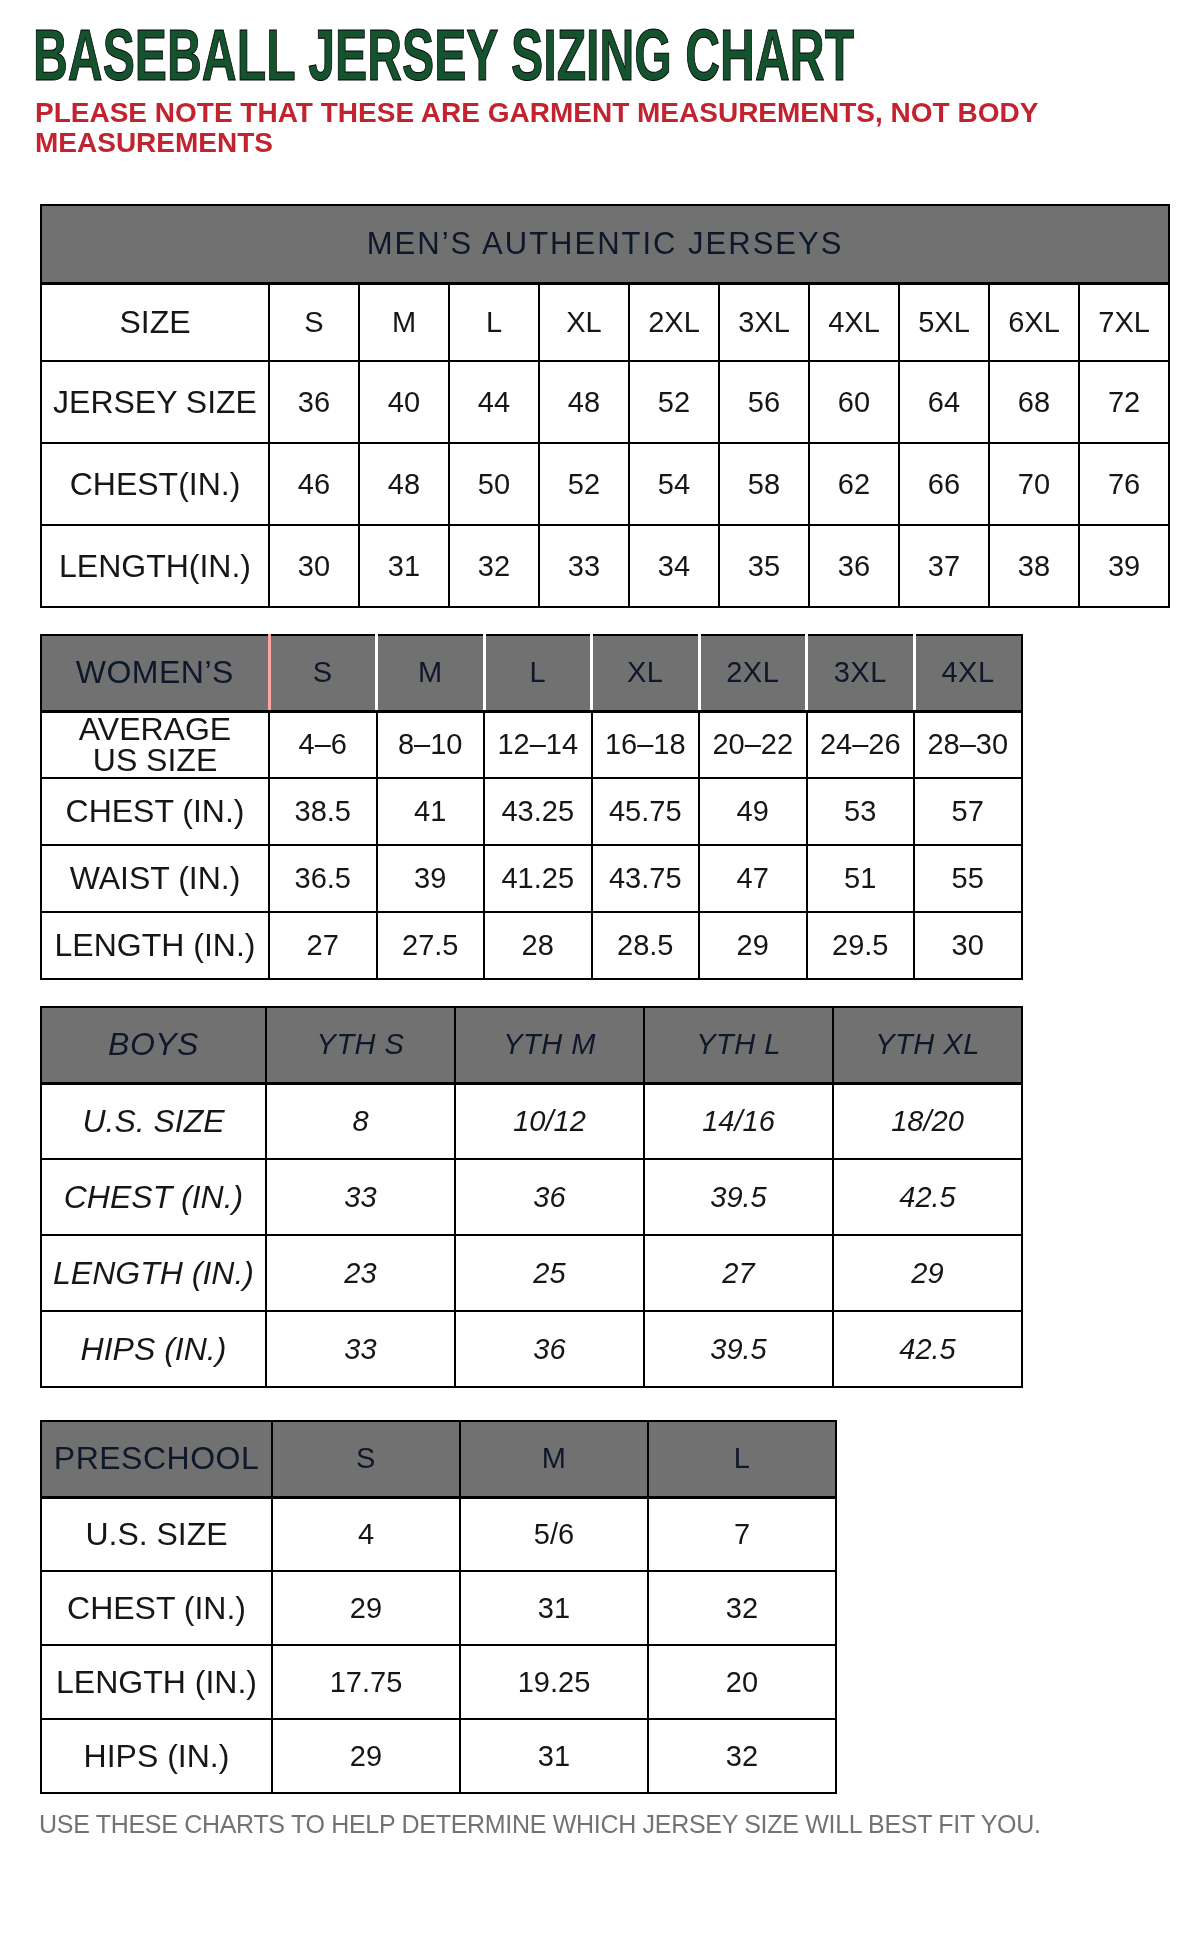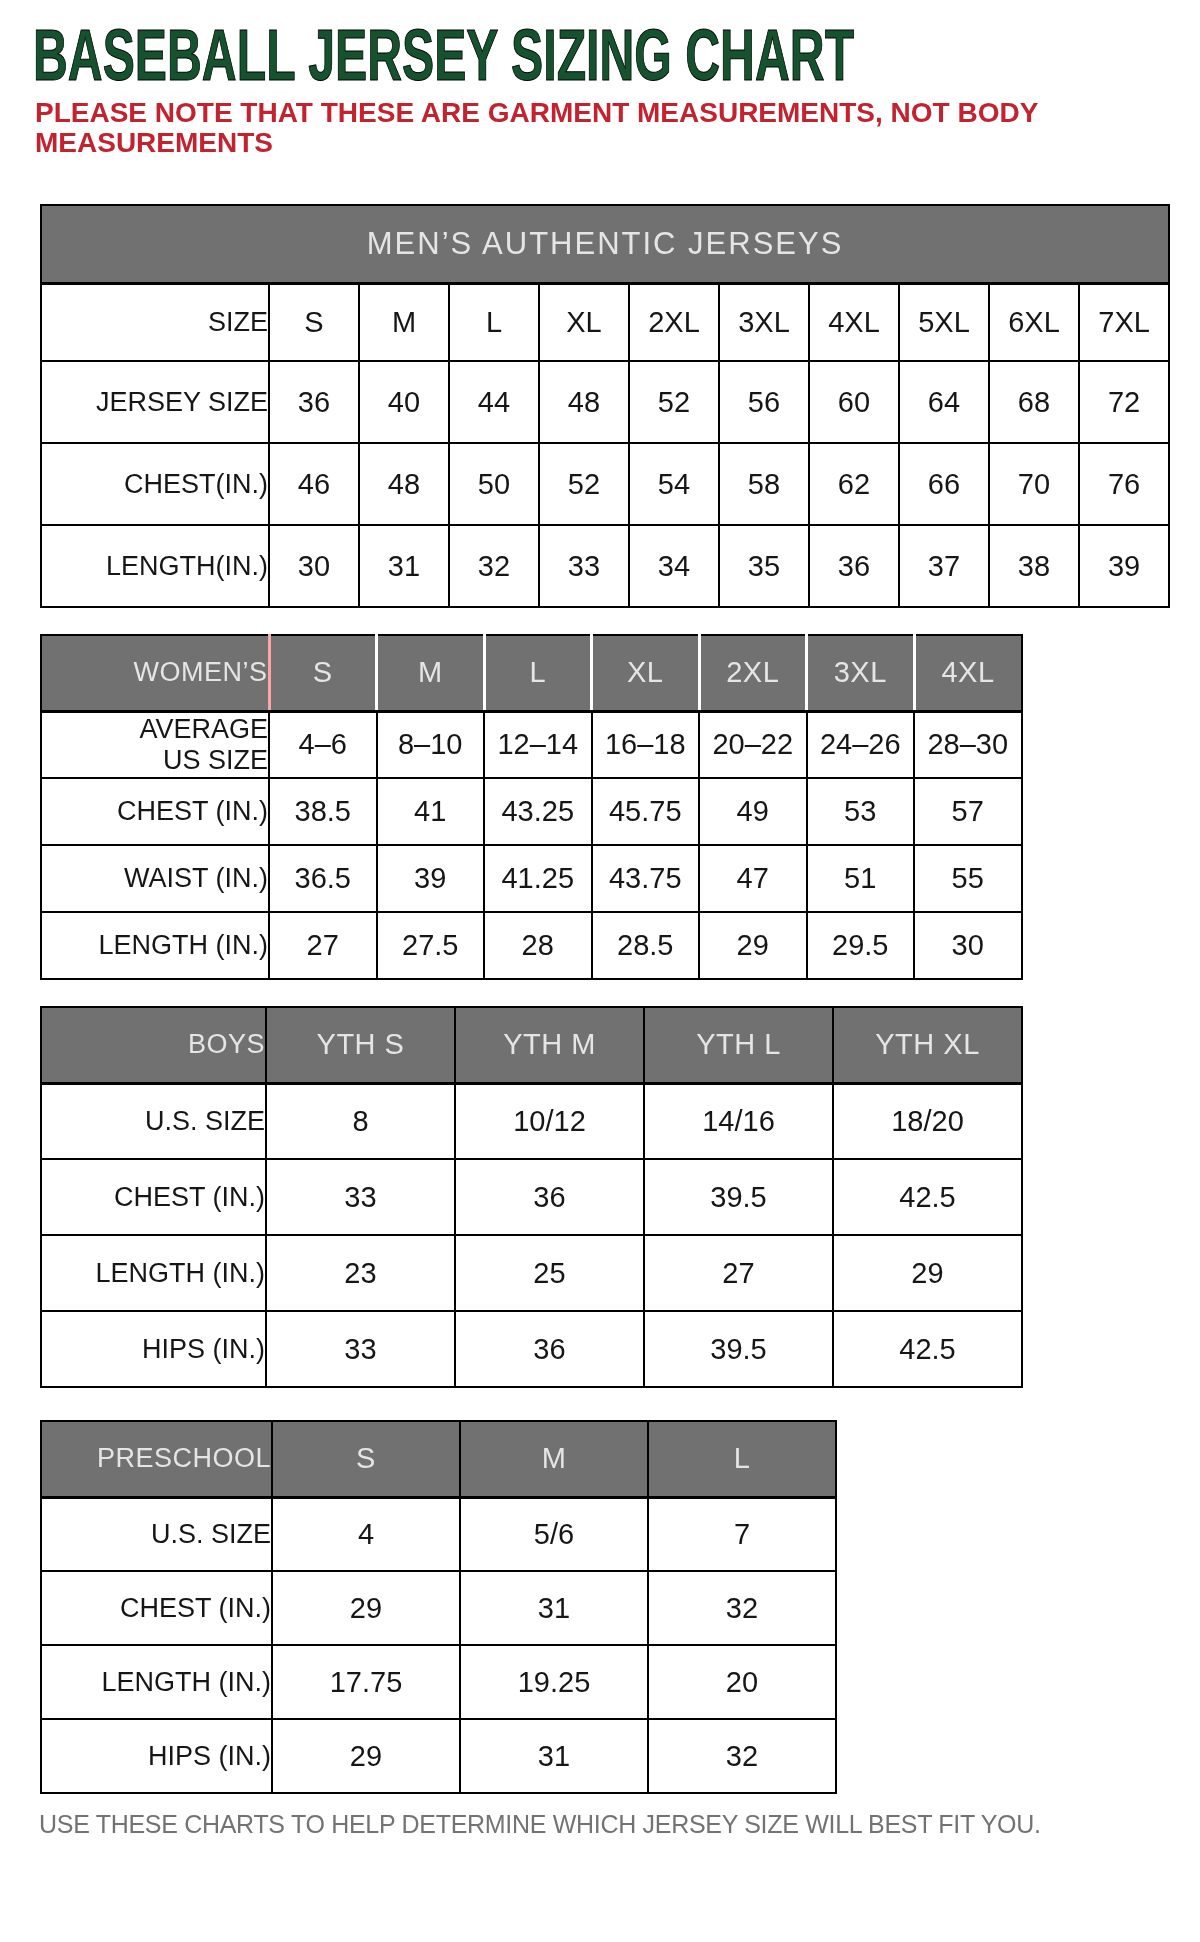--- a/index.html
+++ b/index.html
@@ -19,40 +19,40 @@
   .note {
     color:#c2232f; font-size:28px; line-height:30px; font-weight:700;
     width:1120px; letter-spacing:0px; margin-left:2px;
   }
 
   table { border-collapse:collapse; table-layout:fixed; margin-left:7px; }
   td {
     border:2px solid #000; text-align:center; vertical-align:middle;
     font-size:29px; color:#161616; overflow:hidden;
   }
-  td.gray { background:#717171; color:#e5e5e5; }
+  td.gray { background:#717171; color:#0f172a; }
   tr.banner td {
     height:78px; font-size:31px; letter-spacing:2px; border-bottom:3px solid #000;
   }
   tr.head td { height:78px; }
   tr.head.grayhead td { border-bottom:3px solid #000; letter-spacing:0.5px; }
   tr.body td { height:82px; }
-  td.label-cell { font-size:27px; white-space:pre-line; line-height:31px;text-align:right; }
+  td.label-cell { font-size:32px; white-space:pre-line; line-height:31px; }
 
   .mens { width:1128px; margin-top:46px; }
   .mens col.label { width:228px; } .mens col.size { width:90px; }
 
   .womens { width:981px; margin-top:26px; }
   .womens col.label { width:228px; } .womens col.size { width:107.5px; }
   .womens tr.head td + td { border-left:3px solid #fff; }
   .womens tr.head td:first-child { border-right:3px solid #fca5a5;margin-top:19px; }
   .womens tr.body td { height:67px; }
   .womens tr.head td { height:76px; }
 
-  .boys { width:981px; margin-top:26px; }
+  .boys { width:981px; margin-top:26px;font-style:italic; }
   .boys col.label { width:225px; } .boys col.size { width:189px; }
   .boys tr.body td { height:76px; }
   .boys tr.head td { height:76px; }
 
   .preschool { width:795px; margin-top:32px; }
   .preschool col.label { width:231px; } .preschool col.size { width:188px; }
   .preschool tr.body td { height:74px; }
   .preschool tr.head td { height:76px;margin-top:12px; }
 
   .footer {

